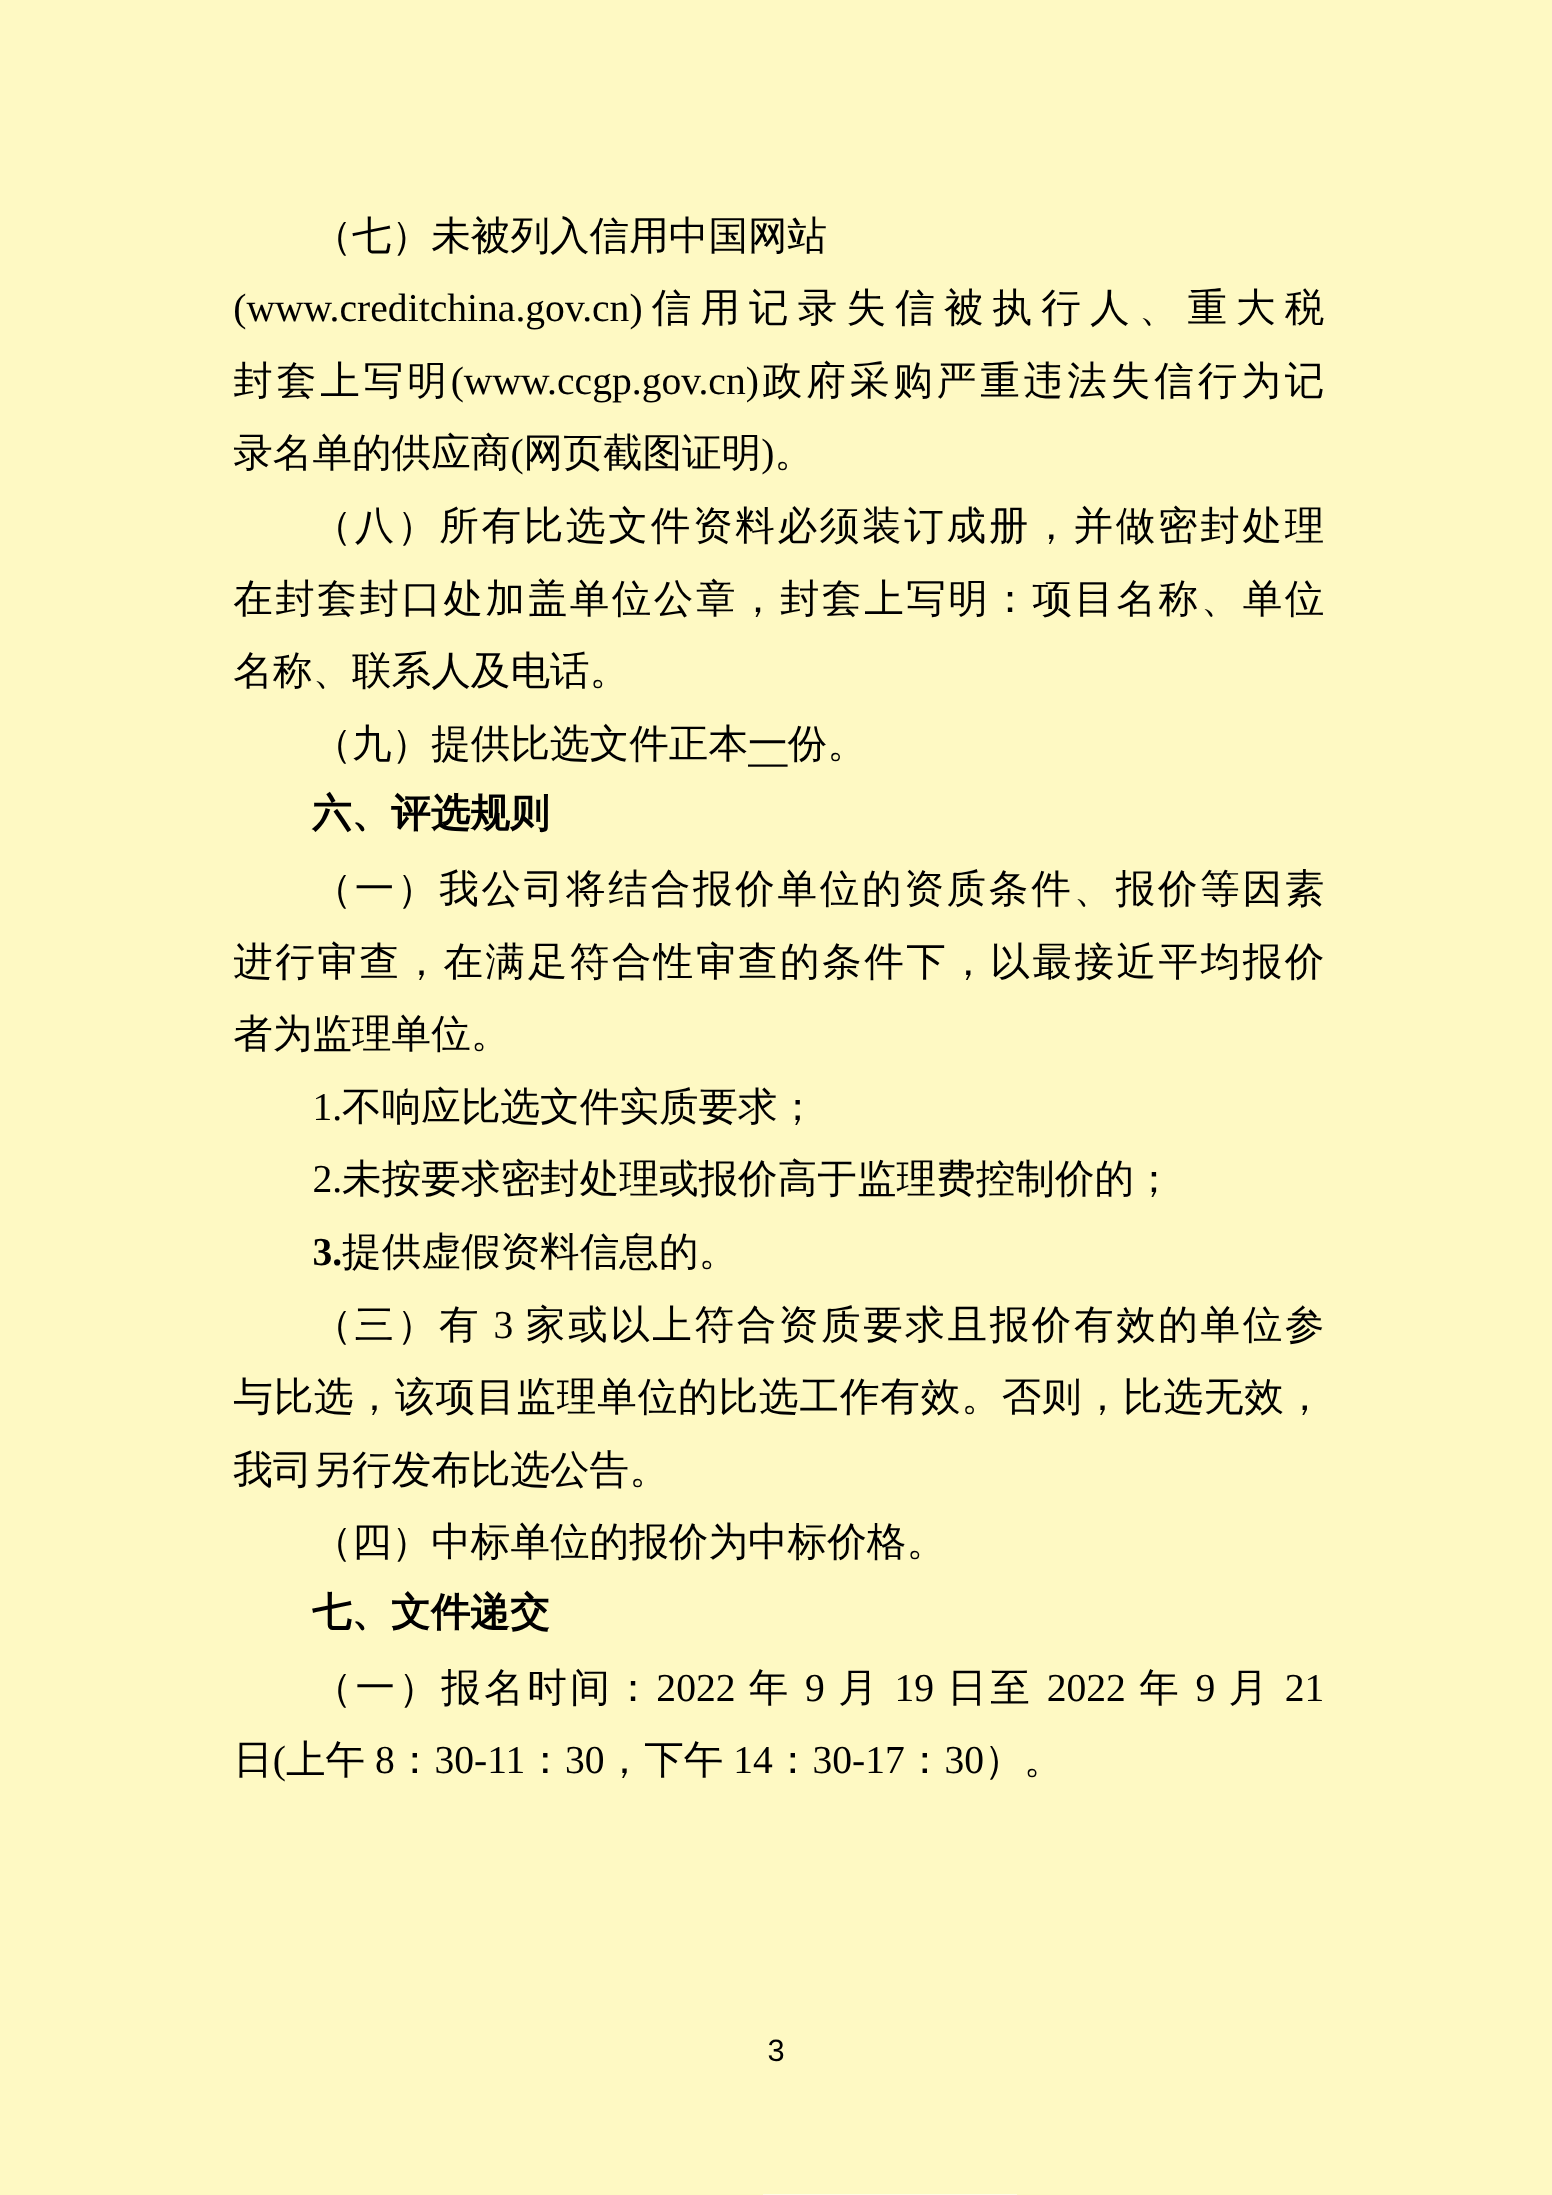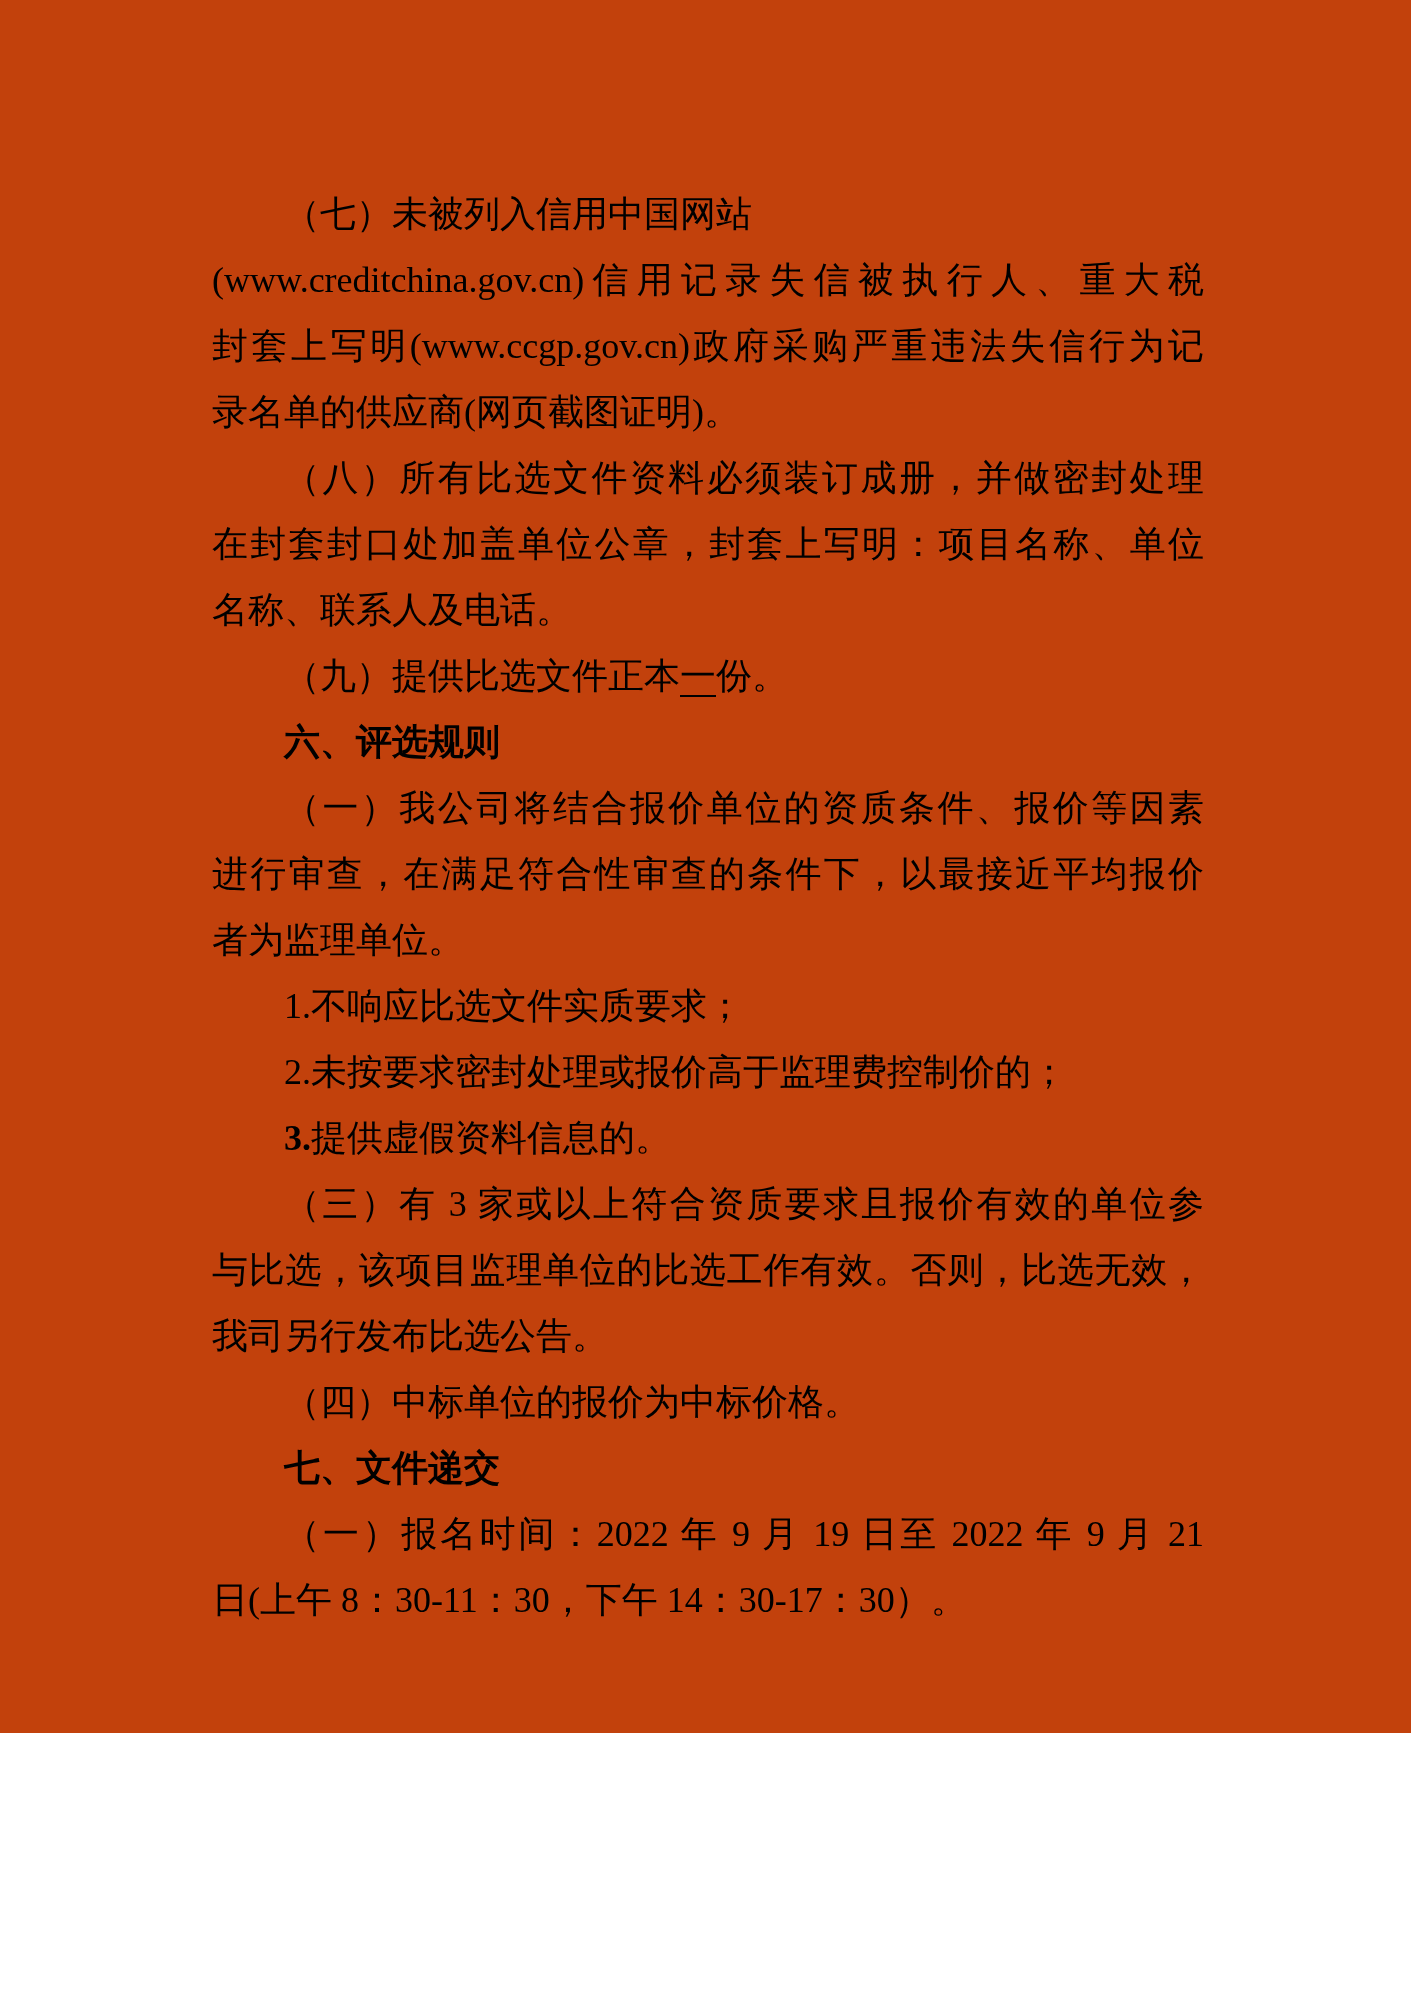--- a/index.html
+++ b/index.html
@@ -1,20 +1,20 @@
 <!DOCTYPE html>
 <html><head>
 <meta charset="utf-8">
 <style>
   html, body { margin: 0; padding: 0; background: #ffffff; }
   .page {
     position: relative;
     width: 1411px;
-    height: 1733px;
-    background: #c2410c;
+    height: 1995px;
+    background: #fef9c3;
     color: #000000;
     font-family: "Liberation Serif", "DejaVu Serif", serif;
     overflow: hidden;
   }
   .content {
     position: absolute;
     left: 212px;
     top: 181px;
     width: 992px;
   }
@@ -24,21 +24,21 @@
     font-size: 36px;
     white-space: nowrap;
     letter-spacing: 0;
   }
   .line.fill {
     white-space: normal;
     text-align: justify;
     text-align-last: justify;
   }
   .line.indent { text-indent: 72px; }
-  .line.heading { font-weight: bold; }
+  .line.heading { font-weight: bold; font-family: Liberation Mono, monospace; }
   .seg-bold { font-weight: bold; }
   .seg-underline {
     text-decoration: underline;
     text-underline-offset: 7px;
     text-decoration-thickness: 2px;
   }
   .page-num {
     position: absolute;
     top: 1848px;
     left: 0;

